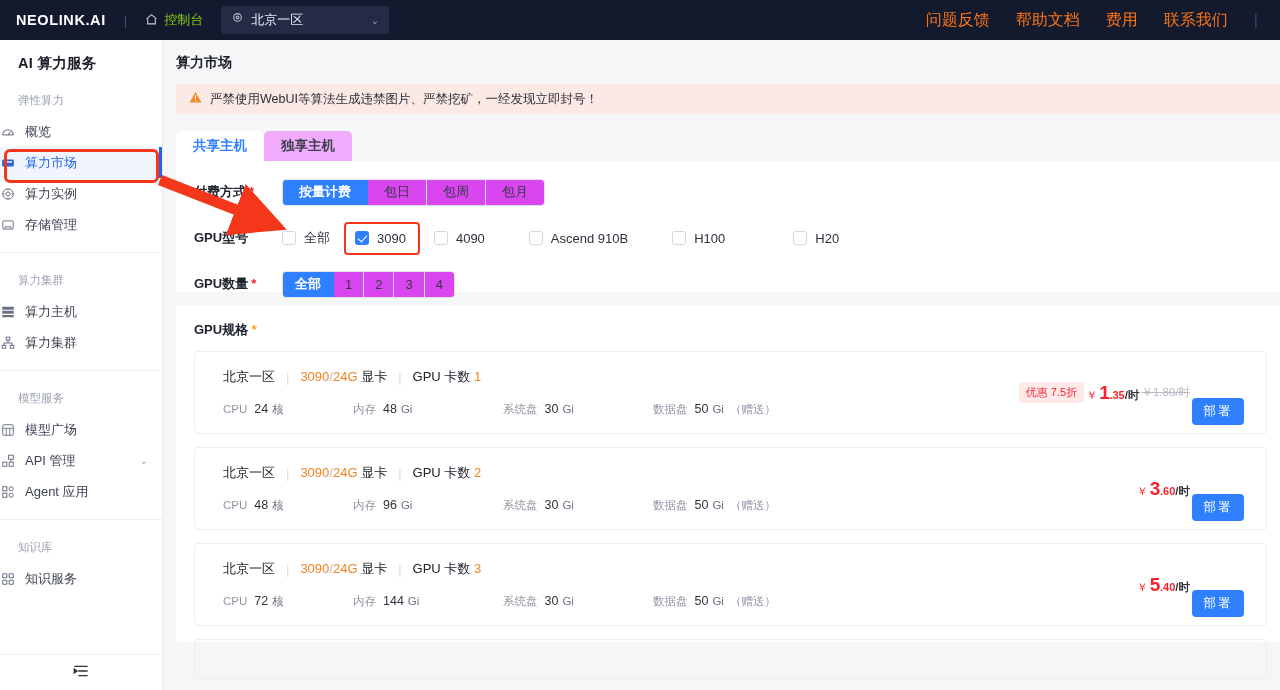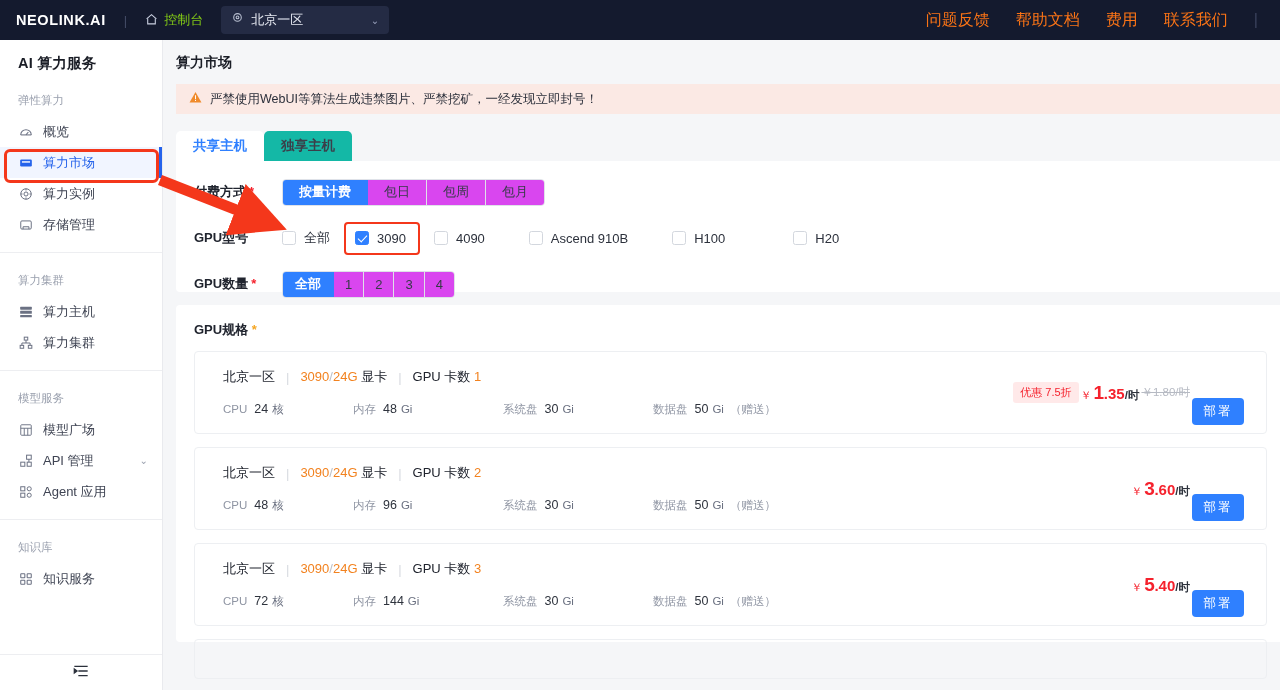--- a/index.html
+++ b/index.html
@@ -41,21 +41,21 @@
   }
   .side-title {
     font-size: 14.5px; font-weight: 700; color: #1a1d26;
     padding: 14px 0 0 18px; letter-spacing: .3px;
   }
   .side-group {
     font-size: 11.5px; color: #9aa0ae; padding: 20px 0 8px 18px;
   }
   .side-item {
     height: 31px; display: flex; align-items: center; gap: 10px;
-    padding-left: 18px; font-size: 13px; color: #3f4453; cursor: pointer;
+    font-size: 13px; color: #3f4453; cursor: pointer;
     position: relative;
   }
   .side-item .ic { width: 15px; height: 15px; display:flex; align-items:center; justify-content:center; color:#6b7183; flex: 0 0 15px;}
   .side-item.active { background: #f1f5ff; color: #2563eb; }
   .side-item.active .ic { color: #2563eb; }
   .side-item.active::after {
     content:''; position:absolute; right:0; top:0; width:3px; height:100%;
     background:#2563eb;
   }
   .side-item .chev { margin-left: auto; margin-right: 14px; font-size: 10px; color:#9aa0ae;}
@@ -77,21 +77,21 @@
     margin: 12px 0 0 13px; width: 1110px; height: 30px; background: #fbe9e4;
     display: flex; align-items: center; gap: 8px; padding: 0 13px;
     font-size: 12.5px; color: #2b2f3a;
   }
   .alert .warn-ic { color: #f08b2c; font-size: 12px; }
 
   .tabs { margin: 17px 0 0 13px; display: flex; align-items: flex-end; height: 30px;}
   .tab {
     height: 30px; padding: 0 17px; display: flex; align-items: center;
     font-size: 13.5px; font-weight: 700; cursor: pointer;
-    border-radius: 5px 5px 0 0; background: #14b8a6; color: #3b3f4a;
+    border-radius: 5px 5px 0 0; background: #f0abfc; color: #3b3f4a;
   }
   .tab.active { background: #ffffff; color: #2f80ff; }
 
   .panel { background: #ffffff; margin-left: 13px; width: 1110px; border-radius: 0 4px 4px 4px;}
 
   .filter-panel { height: 131px; padding: 18px 0 0 18px; position: relative; }
   .frow { display: flex; align-items: center; height: 26px; margin-bottom: 20px;}
   .flabel { width: 88px; font-size: 13px; font-weight: 700; color: #20242e; flex:0 0 88px;}
   .req { color: #f5222d; margin-left: 3px; }
 
@@ -147,21 +147,21 @@
   .gift { color: #8f95a3; font-size: 11.5px; margin-left: 6px; }
 
   .card-right { display: flex; align-items: center; padding-right: 22px; gap: 2px;}
   .discount {
     background: #ffe9e9; color: #f5222d; font-size: 11px;
     padding: 3px 7px; border-radius: 3px;
   }
   .price { color: #f5222d; font-size: 12px; display: flex; align-items: baseline; }
   .price .yen { font-size: 11px; margin-right: 2px;}
   .price .big { font-size: 19px; font-weight: 700; letter-spacing: -.3px;}
-  .price .dec { font-size: 15px; font-weight: 700;}
+  .price .dec { font-size: 11px; font-weight: 700;}
   .price .per { color: #2e333d; font-size: 11.5px; font-weight:700; }
   .oldprice { color: #b6bac3; font-size: 11.5px; text-decoration: line-through; }
   .deploy {
     width: 52px; height: 27px; background: #2f80ff; color: #fff; font-size: 12.5px;
     border-radius: 4px; display: flex; align-items: center; justify-content: center;
     letter-spacing: 2px; cursor: pointer; flex: 0 0 52px; margin-top: 37px;
   }
 
   
   .anno-box {

